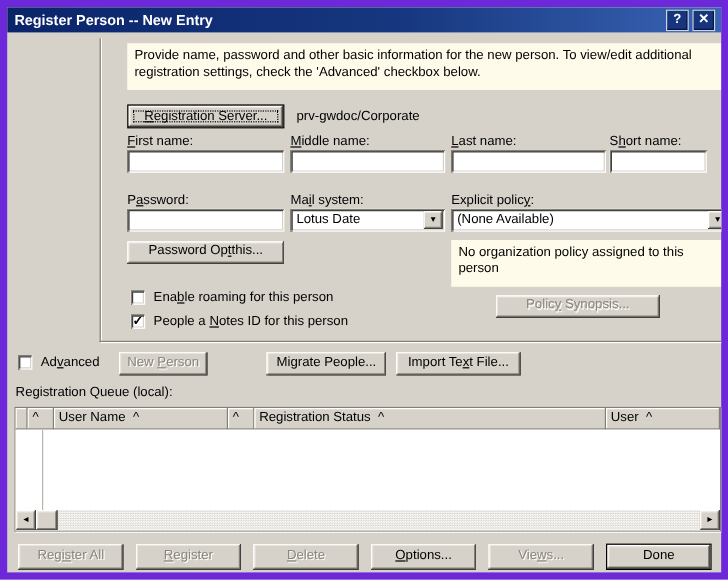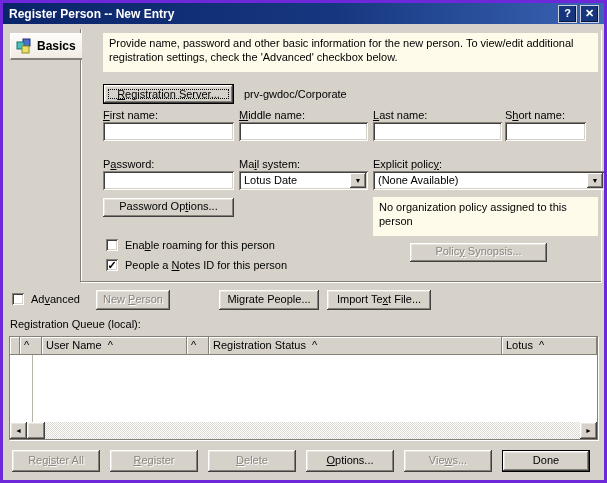--- a/index.html
+++ b/index.html
@@ -1,17 +1,17 @@
 <!DOCTYPE html>
 <html><head>
 <meta charset="utf-8">
 <style>
   html,body{margin:0;padding:0;}
   body{font-family:"Liberation Sans", sans-serif; font-size:11px; color:#000; background:#fff;}
-  .dialog{position:relative;width:607px;height:483px;background:#d6d2ca;border:3px solid #6d28d9;box-sizing:border-box;overflow:hidden;}
+  .dialog{position:relative;width:607px;height:483px;background:#d6d2ca;border:6px solid #6d28d9;box-sizing:border-box;overflow:hidden;}
   .titlebar{position:absolute;left:0;top:0;right:0;height:21px;background:linear-gradient(to right,#0a246a,#16377f 55%,#3a64b4);display:flex;align-items:center;padding-left:6px;color:#fff;font-weight:bold;font-size:12px;}
   .titlebar .tb-btn{width:17px;height:16px;margin-right:3px;background:#16357c;border:1px solid #ccd2e0;box-shadow:inset -1px -1px 0 #061440;color:#fff;font-weight:bold;font-size:11px;line-height:14px;text-align:center;cursor:default;}
   .tb-btn-wrap{margin-left:auto;display:flex;padding-right:2px;}
   .panel{position:absolute;left:77px;top:26px;width:520px;height:252px;border-left:1px solid #848078;border-bottom:1px solid #848078;box-shadow:1px 1px 0 #fff, inset 1px 0 0 #fff;}
   .tab{position:absolute;left:7px;top:30px;width:72px;height:27px;background:linear-gradient(180deg,#fefcfa,#f1ece4);border-top:1px solid #fff;border-left:1px solid #fff;border-bottom:2px solid #848078;display:flex;align-items:center;gap:5px;padding-left:5px;box-sizing:border-box;font-weight:bold;font-size:12px;}
   .infobox{position:absolute;background:#fffbea;padding:3px 6px;box-sizing:border-box;line-height:14px;}
   .btn{position:absolute;background:#d6d2ca;box-shadow:inset -1px -1px 0 #404040, inset 1px 1px 0 #ffffff, inset -2px -2px 0 #848078, inset 2px 2px 0 #e9e5dd;text-align:center;cursor:default;box-sizing:border-box;}
   .btn.disabled{color:#8a867e;text-shadow:1px 1px 0 #fff;}
   .btn.default{border:1px solid #000;}
   .focus-rect{position:absolute;left:4px;right:4px;top:4px;bottom:4px;border:1px dotted #000;}
@@ -39,28 +39,20 @@
 
   <div class="titlebar">
     <span>Register Person -- New Entry</span>
     <span class="tb-btn-wrap">
       <span class="tb-btn">?</span>
       <span class="tb-btn">✕</span>
     </span>
   </div>
 
   <div class="panel"></div>
-  <div class="tab">
-    <svg width="16" height="16" viewBox="0 0 16 16">
-      <rect x="7" y="1" width="7" height="7" fill="#4f6fd0" stroke="#203070"></rect>
-      <rect x="1" y="4" width="7" height="7" fill="#49c0c0" stroke="#1d6f6f"></rect>
-      <rect x="6" y="8" width="7" height="7" fill="#e8e26a" stroke="#8f8a28"></rect>
-    </svg>
-    <span>Basics</span>
-  </div>
 
   <div class="infobox" style="left:100px;top:30px;width:495px;height:39px;">Provide name, password and other basic information for the new person.  To view/edit additional registration settings, check the 'Advanced' checkbox below.</div>
 
   <div class="btn default" style="left:100px;top:81px;width:131px;height:20px;line-height:18px;">
     <span><span></span><span class="mn">R</span><span>egistration Server...</span></span>
     <span class="focus-rect"></span>
   </div>
   <div class="lbl" style="left:241px;top:85px;">prv-gwdoc/Corporate</div>
 
   <div class="lbl" style="left:100px;top:106px;"><span></span><span class="mn">F</span><span>irst name:</span></div>
@@ -79,21 +71,21 @@
   <div class="combo" style="left:236px;top:168px;width:129px;height:19px;">
     <span class="combo-text">Lotus Date</span>
     <span class="combo-btn">▼</span>
   </div>
   <div class="combo" style="left:370px;top:168px;width:232px;height:19px;">
     <span class="combo-text">(None Available)</span>
     <span class="combo-btn">▼</span>
   </div>
 
   <div class="btn" style="left:100px;top:195px;width:131px;height:19px;line-height:17px;">
-    <span><span>Password Op</span><span class="mn">t</span><span>ions...</span></span>
+    <span><span>Password Op</span><span class="mn">t</span><span>this...</span></span>
   </div>
   <div class="infobox" style="left:370px;top:194px;width:225px;height:39px;">No organization policy assigned to this person</div>
 
   <div class="chk" style="left:103px;top:236px;"></div>
   <div class="lbl" style="left:122px;top:236px;"><span>Ena</span><span class="mn">b</span><span>le roaming for this person</span></div>
   <div class="btn disabled" style="left:407px;top:240px;width:137px;height:19px;line-height:17px;">
     <span><span>Polic</span><span class="mn">y</span><span> Synopsis...</span></span>
   </div>
   <div class="chk" style="left:103px;top:256px;">✓</div>
   <div class="lbl" style="left:122px;top:256px;"><span>People a </span><span class="mn">N</span><span>otes ID for this person</span></div>
@@ -111,21 +103,21 @@
   </div>
 
   <div class="lbl" style="left:7px;top:315px;">Registration Queue (local):</div>
   <div class="queue-table">
     <div class="queue-header">
         <div class="qh-cell" style="width: 10px;"></div>
         <div class="qh-cell" style="width: 22px;">^</div>
         <div class="qh-cell" style="width: 145px;">User Name  ^</div>
         <div class="qh-cell" style="width: 22px;">^</div>
         <div class="qh-cell" style="width: 293px;">Registration Status  ^</div>
-        <div class="qh-cell" style="width: 95px;">Lotus  ^</div>
+        <div class="qh-cell" style="width: 95px;">User  ^</div>
       </div>
     <div class="queue-body">
       <div class="qb-line"></div>
     </div>
     <div class="hscroll">
       <div class="sb-btn">◄</div>
       <div class="sb-thumb"></div>
       <div class="sb-track-spacer"></div>
       <div class="sb-btn">►</div>
     </div>

